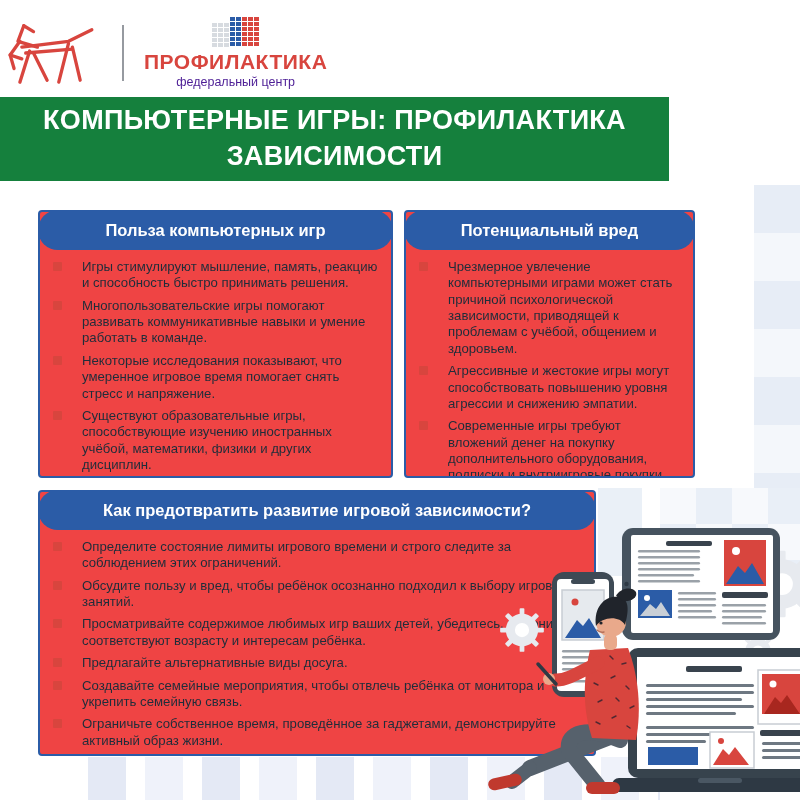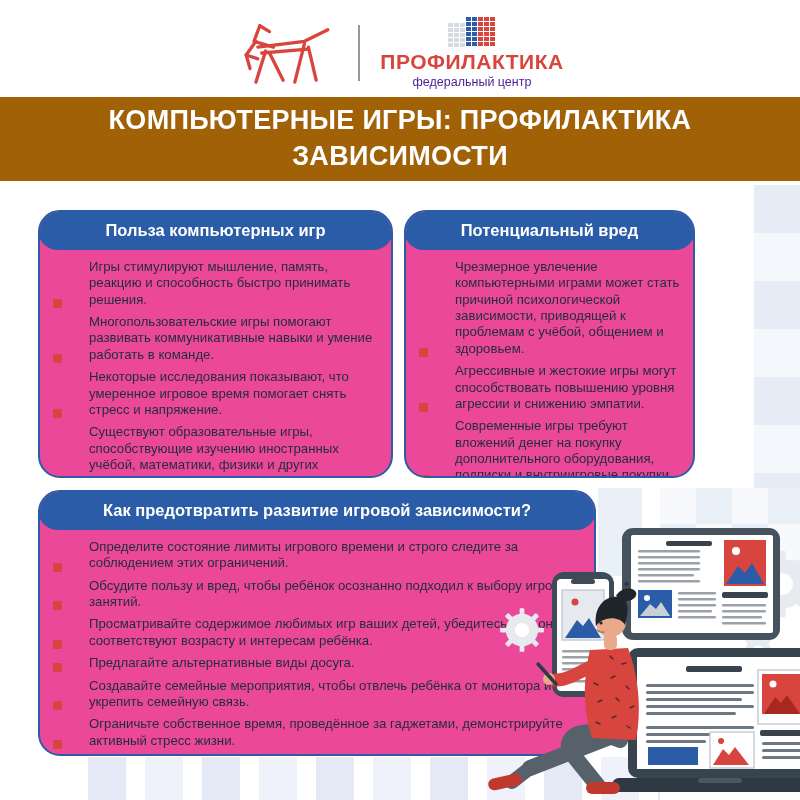--- a/index.html
+++ b/index.html
@@ -11,47 +11,47 @@
   .decor-right-col{right:0;top:185px;width:46px;height:396px;
     background:repeating-linear-gradient(180deg,#E7EDF6 0 48px,#F4F7FB 48px 96px);}
   .decor-strip{left:598px;top:488px;width:44px;height:88px;background:#EAF0F7;}
   .decor-checker{left:660px;top:488px;width:140px;height:76px;
     background:repeating-conic-gradient(#E9EFF7 0% 25%,#F7F9FC 0% 50%);background-size:72px 72px;}
   .decor-bottom{left:88px;top:757px;width:572px;height:43px;
     background:repeating-linear-gradient(90deg,#E4E9F5 0 38px,#ffffff 38px 57px,#EFF2FA 57px 95px,#ffffff 95px 114px);}
 
   
   .header{position:absolute;top:12px;left:0;width:100%;height:82px;z-index:1;
-          display:flex;align-items:center;justify-content:center;gap:20px;}
+          display:flex;align-items:center;justify-content:flex-start;gap:20px;}
   .logo-horse{width:102px;height:70px;}
   .header-divider{width:2px;height:56px;background:#969aa0;}
   .brand{display:flex;flex-direction:column;align-items:center;}
   .flag{display:grid;grid-template-columns:repeat(8,5px);gap:1px;height:30px;margin-bottom:3px;}
   .flag span{background:repeating-linear-gradient(180deg,var(--c) 0 4px,#fff 4px 5px);}
   .flag .f-gray{--c:#D7DBE0;height:24px;align-self:end;}
   .flag .f-blue{--c:#2B5CA7;}
   .flag .f-red{--c:#D8453E;}
   .brand-name{color:#D8453E;font-weight:bold;font-size:21px;letter-spacing:.5px;}
   .brand-sub{color:#4c1d95;font-size:12.5px;margin-top:1px;}
 
   
-  .banner{position:absolute;top:97px;left:0;width:800px;height:84px;background:#a16207;z-index:1;
+  .banner{position:absolute;top:97px;left:0;width:669px;height:84px;background:#15803d;z-index:1;
           color:#fff;display:flex;flex-direction:column;align-items:center;justify-content:center;
           font-weight:bold;font-size:27px;line-height:1.32;letter-spacing:.3px;text-align:center;}
 
   
-  .card{position:absolute;background:#ec4899;border:2px solid #2B5CA7;border-radius:22px;z-index:1;
+  .card{position:absolute;background:#ef4444;border:2px solid #2B5CA7;border-radius:4px;z-index:1;
         overflow:hidden;box-sizing:border-box;}
   .card-left{left:38px;top:210px;width:355px;height:268px;}
   .card-right{left:404px;top:210px;width:291px;height:268px;}
   .card-bottom{left:38px;top:490px;width:558px;height:266px;}
   .card-title{margin:-2px -2px 0;height:40px;background:#2B5CA7;border-radius:20px;color:#fff;
               font-weight:bold;font-size:16.5px;display:flex;align-items:center;justify-content:center;}
   .card ul{list-style:none;margin:9px 0 0;padding:0 13px;display:flex;flex-direction:column;gap:6px;}
-  .card li{display:flex;align-items:flex-end;gap:27px;font-size:13.2px;line-height:1.24;color:#1F2D3A;}
+  .card li{display:flex;align-items:flex-start;gap:20px;font-size:13.2px;line-height:1.24;color:#1F2D3A;}
   .bullet{flex:0 0 auto;width:9px;height:9px;background:#D8453E;margin-top:3px;border-radius:1px;}
 
   
   .illustration{position:absolute;left:470px;top:488px;width:330px;height:312px;z-index:2;pointer-events:none;}
 </style>
 </head>
 <body>
 
 <div class="poster">
 
@@ -153,21 +153,21 @@
         <li>
         <span class="bullet"></span>
         <span>Предлагайте альтернативные виды досуга.</span>
       </li>
         <li>
         <span class="bullet"></span>
         <span>Создавайте семейные мероприятия, чтобы отвлечь ребёнка от монитора и укрепить семейную связь.</span>
       </li>
         <li>
         <span class="bullet"></span>
-        <span>Ограничьте собственное время, проведённое за гаджетами, демонстрируйте активный стресс жизни.</span>
+        <span>Ограничьте собственное время, проведённое за гаджетами, демонстрируйте активный образ жизни.</span>
       </li>
       </ul>
   </div>
 
   <svg class="illustration" viewBox="0 0 330 312">
     <defs>
       <g id="gear">
         <g>
           <rect x="-2.5" y="-23" width="5" height="8" rx="1"></rect>
           <rect x="-2.5" y="-23" width="5" height="8" rx="1" transform="rotate(45)"></rect>

